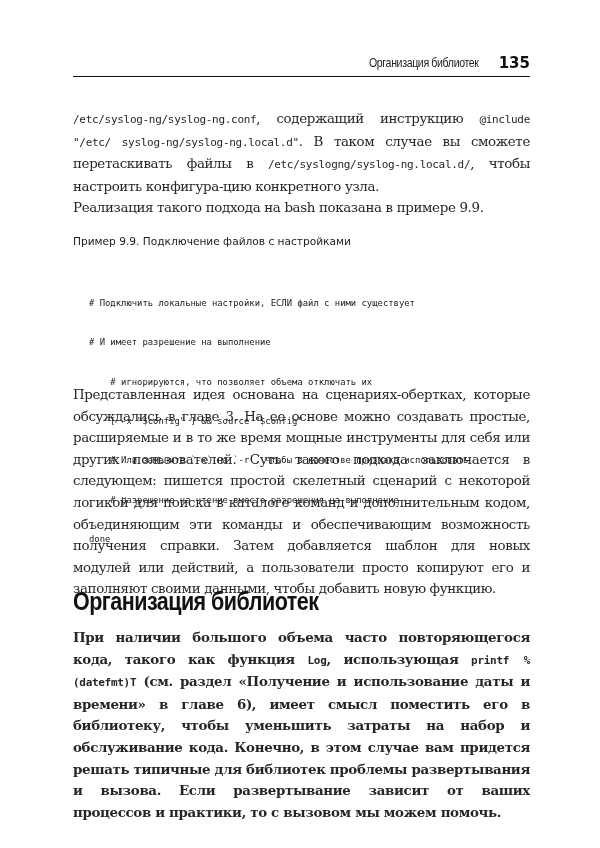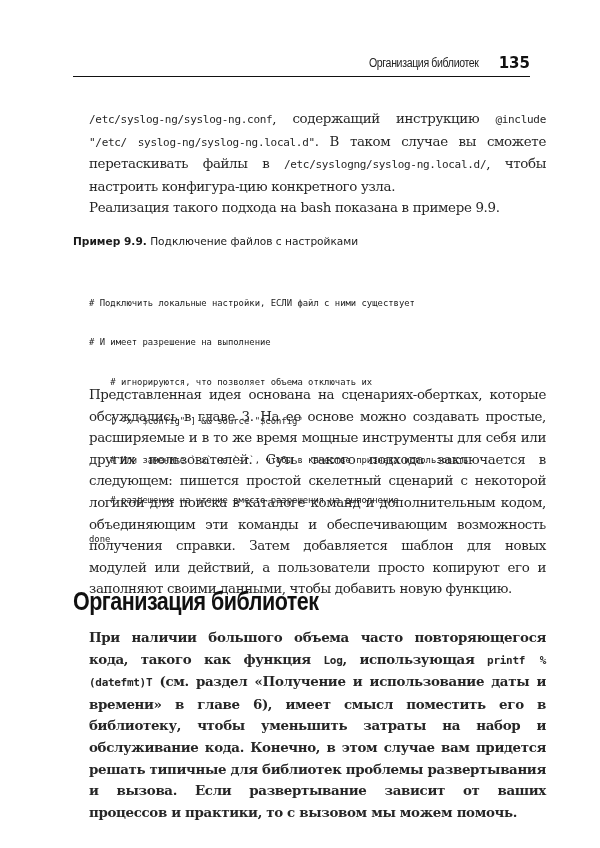--- a/index.html
+++ b/index.html
@@ -13,30 +13,30 @@
   .rh-title {
     font-family: "Liberation Sans", sans-serif; font-size: 12px; letter-spacing: -0.4px;
     transform: scaleX(0.88); transform-origin: right bottom;
     margin-right: 20px; padding-bottom: 6px; color: #222;
   }
   .rh-num {
     font-family: "DejaVu Sans", sans-serif; font-weight: bold; font-size: 15px;
     padding-bottom: 4px; color: #111;
   }
   .para {
-    position: absolute; left: 16px; width: 457px;
+    position: absolute; left: 0; width: 457px;
     font-family: "DejaVu Serif", serif; font-size: 13.4px; line-height: 21.6px;
     text-align: justify; color: #262626; letter-spacing: -0.35px;
   }
   .mono { font-family: "DejaVu Sans Mono", monospace; font-size: 11px; letter-spacing: -0.3px; }
   .caption {
     position: absolute; left: 0; top: 235px; font-family: "DejaVu Sans", sans-serif;
     font-size: 10.6px; color: #1a1a1a;
   }
-  .caption b { font-weight: bold; }
+  .caption b { font-weight: normal; }
   .code {
     position: absolute; left: 0; top: 255px; margin: 16px;
     font-family: "DejaVu Sans Mono", monospace; font-size: 8.9px; line-height: 13.1px;
     color: #1a1a1a; white-space: pre;
   }
   .code .ln { display: block; }
   .h2 {
     position: absolute; left: 0; top: 587px;
     font-family: "Liberation Sans", sans-serif; font-weight: bold; font-size: 25px;
     letter-spacing: -0.6px; transform: scaleX(0.86); transform-origin: left top;

